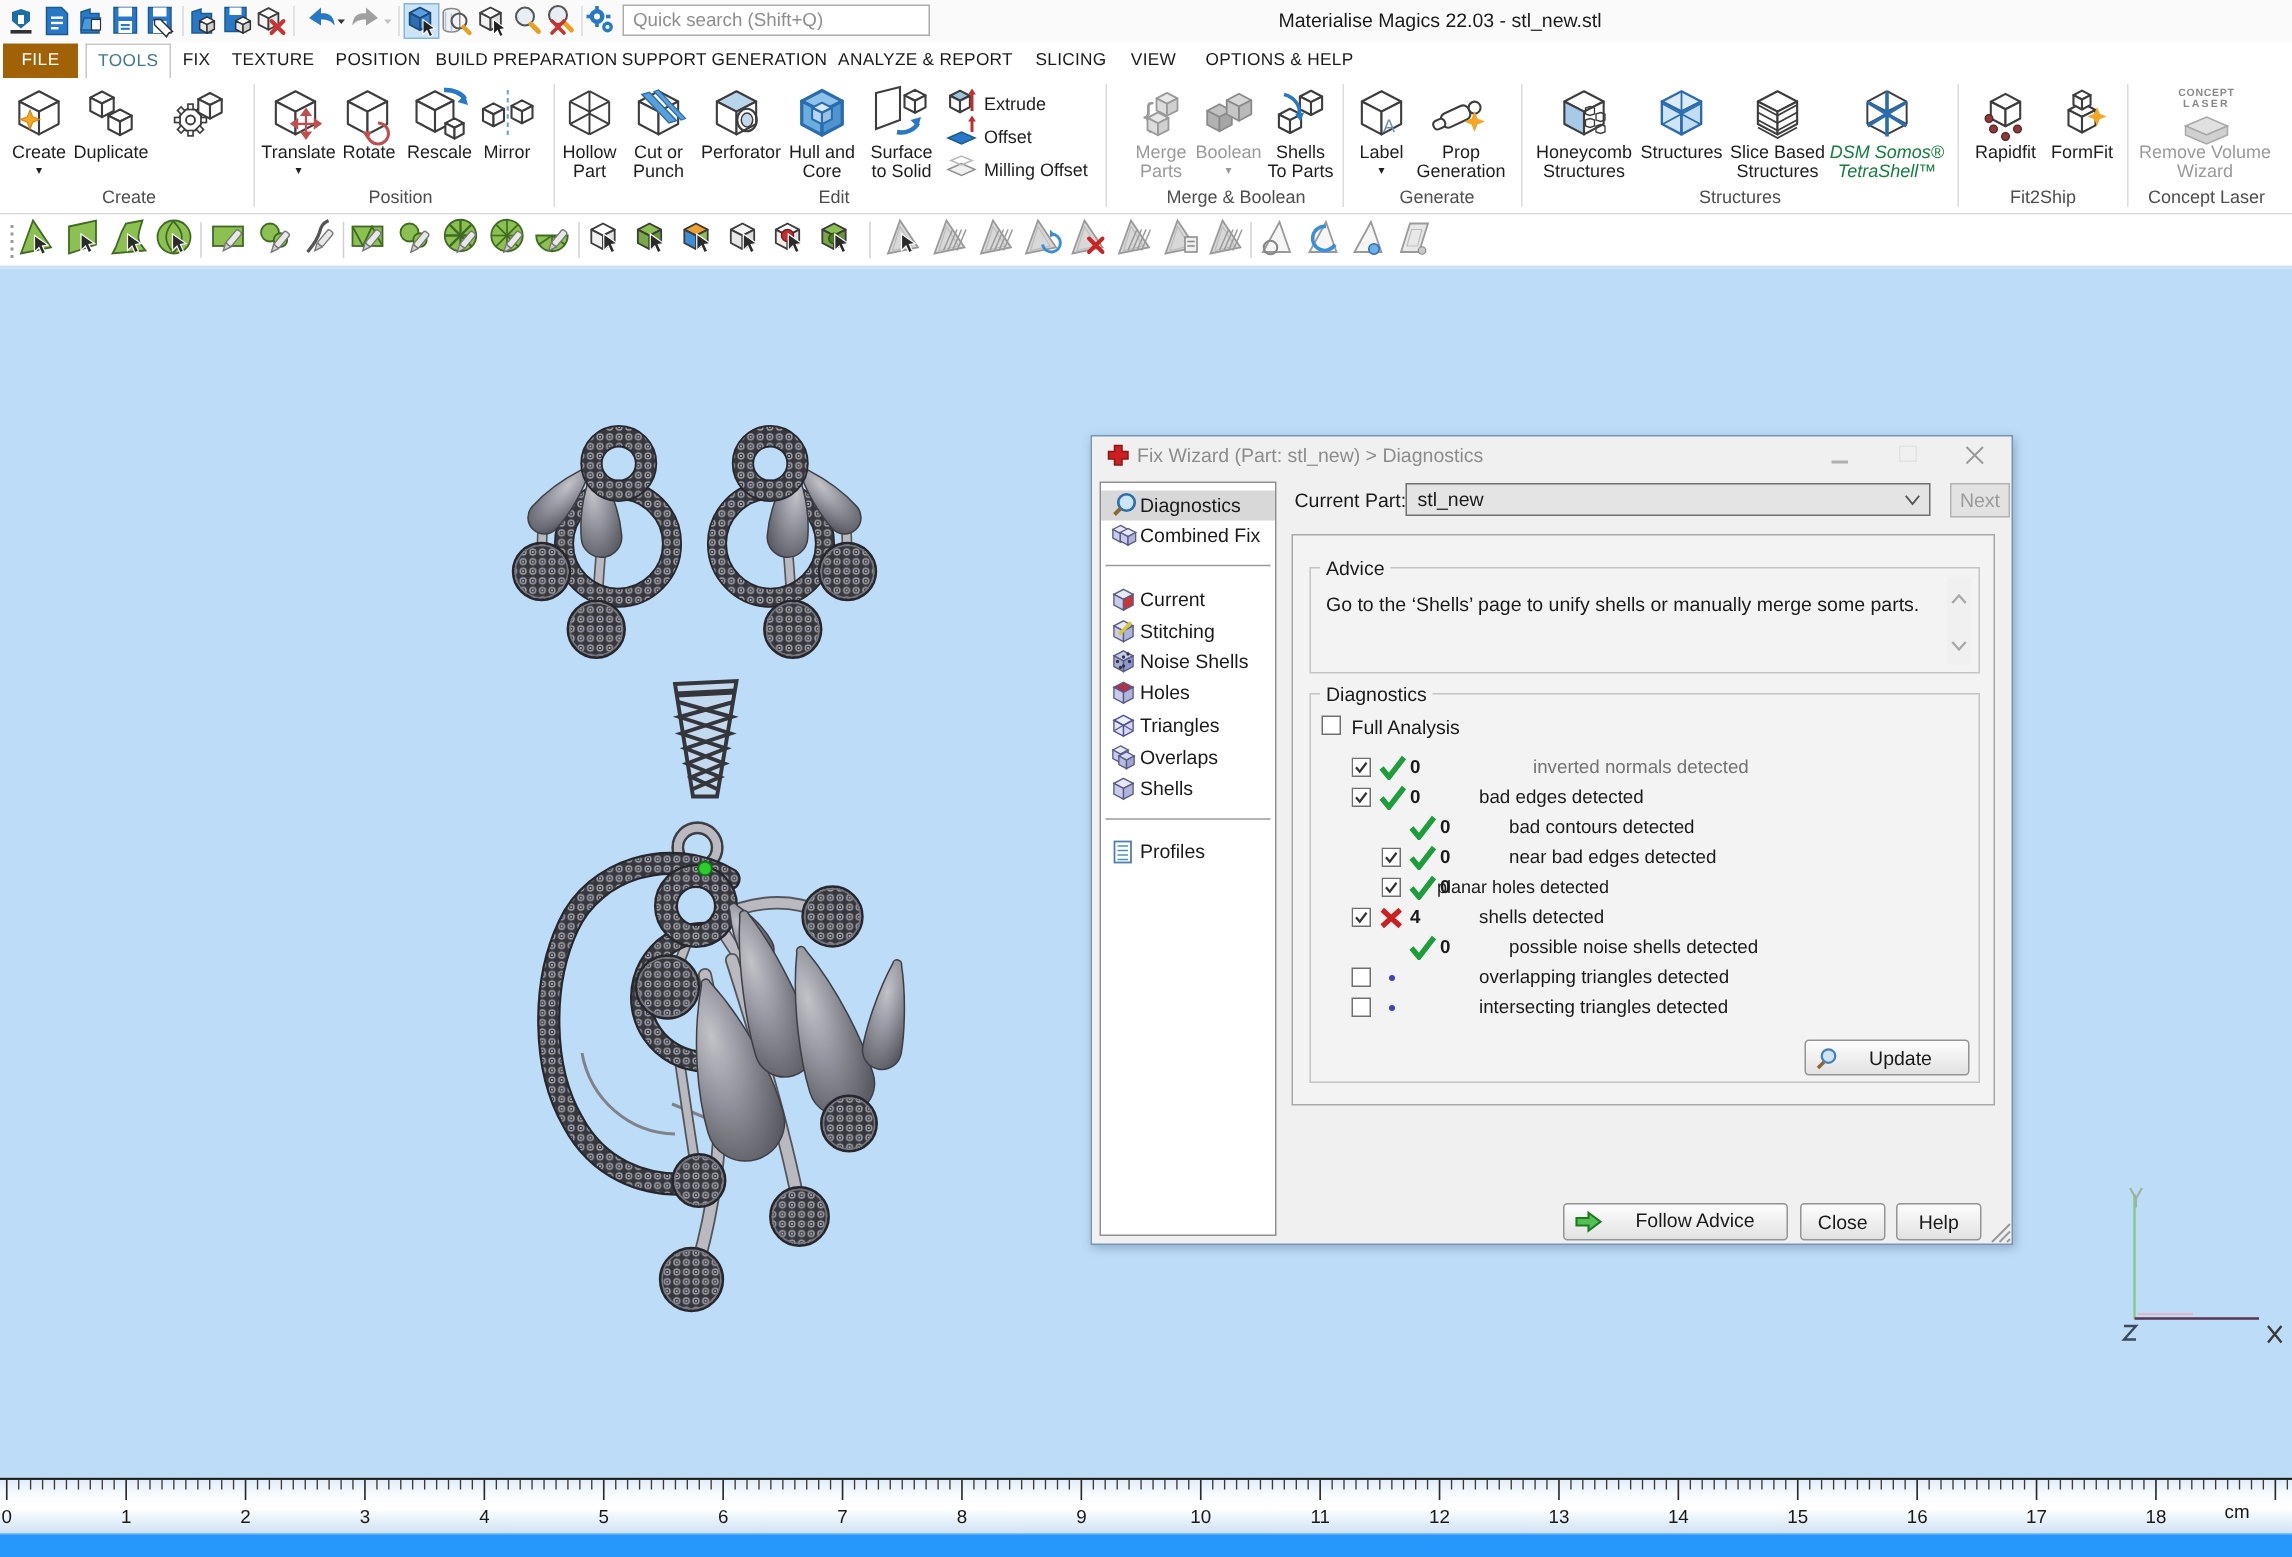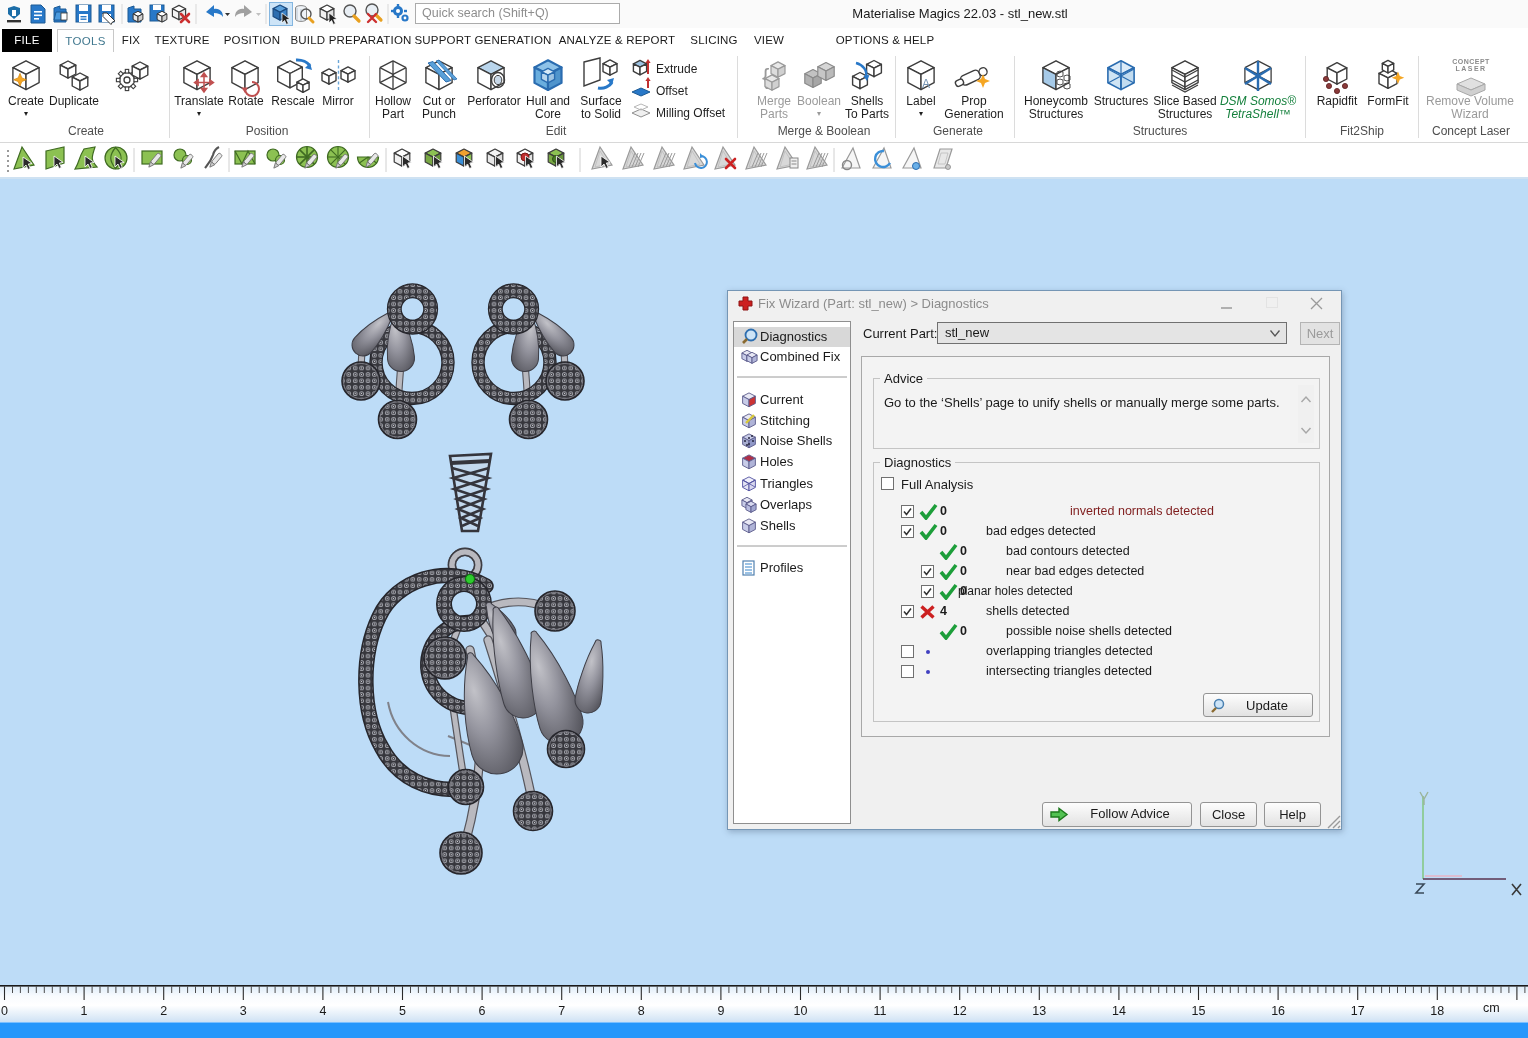--- a/index.html
+++ b/index.html
@@ -83,31 +83,31 @@
       <rect x="396.8" y="15" width="2.4" height="3"></rect>
       <rect x="391" y="9.8" width="3" height="2.4"></rect>
       <rect x="404" y="9.8" width="3" height="2.4"></rect>
     </g>
 <circle cx="405" cy="18" r="3.6" fill="#2878c8"></circle>
     <circle cx="405" cy="18" r="1.4" fill="#fff"></circle>
 </svg>
 <div class="abs" style="left:415px;top:3px;width:197px;height:19px;background:#fff;border:1px solid #ababab;font-size:12.5px;color:#8e8e8e;line-height:19px;padding-left:6px;">Quick search (Shift+Q)</div>
 <div class="abs" style="left:700px;top:6px;width:520px;text-align:center;font-size:13px;color:#1a1a1a;">Materialise Magics 22.03 - stl_new.stl</div>
 <div class="abs" style="left:0;top:28px;width:1528px;height:24px;background:#fff;"></div>
-<div class="abs" style="left:2px;top:29px;width:50px;height:23px;background:#000000;color:#fff;font-size:11.5px;letter-spacing:0.3px;text-align:center;line-height:23px;">FILE</div>
+<div class="abs" style="left:2px;top:29px;width:50px;height:23px;background:#a16207;color:#fff;font-size:11.5px;letter-spacing:0.3px;text-align:center;line-height:23px;">FILE</div>
 <div class="abs" style="left:57px;top:29px;width:57px;height:23px;background:#fff;border:1px solid #c8c8c8;border-bottom:none;box-sizing:border-box;color:#41788f;font-size:11.5px;letter-spacing:0.3px;text-align:center;line-height:22px;">TOOLS</div>
 <div class="abs tab" style="left:131px;top:29px;height:23px;line-height:23px;">FIX</div>
 <div class="abs tab" style="left:182px;top:29px;height:23px;line-height:23px;">TEXTURE</div>
 <div class="abs tab" style="left:252px;top:29px;height:23px;line-height:23px;">POSITION</div>
 <div class="abs tab" style="left:351px;top:29px;height:23px;line-height:23px;">BUILD PREPARATION</div>
 <div class="abs tab" style="left:483px;top:29px;height:23px;line-height:23px;">SUPPORT GENERATION</div>
 <div class="abs tab" style="left:617px;top:29px;height:23px;line-height:23px;">ANALYZE &amp; REPORT</div>
 <div class="abs tab" style="left:714px;top:29px;height:23px;line-height:23px;">SLICING</div>
 <div class="abs tab" style="left:769px;top:29px;height:23px;line-height:23px;">VIEW</div>
-<div class="abs tab" style="left:853px;top:29px;height:23px;line-height:23px;margin-left:32px;">OPTIONS &amp; HELP</div>
+<div class="abs tab" style="left:853px;top:29px;height:23px;line-height:23px;">OPTIONS &amp; HELP</div>
 <div class="abs" style="left:0;top:52px;width:1528px;height:91px;background:#fff;border-bottom:1px solid #d8d8d8;box-sizing:border-box;"></div>
 <div class="abs" style="left:169px;top:56px;width:1px;height:82px;background:#dcdcdc;"></div>
 <div class="abs" style="left:369px;top:56px;width:1px;height:82px;background:#dcdcdc;"></div>
 <div class="abs" style="left:737px;top:56px;width:1px;height:82px;background:#dcdcdc;"></div>
 <div class="abs" style="left:895px;top:56px;width:1px;height:82px;background:#dcdcdc;"></div>
 <div class="abs" style="left:1014px;top:56px;width:1px;height:82px;background:#dcdcdc;"></div>
 <div class="abs" style="left:1305px;top:56px;width:1px;height:82px;background:#dcdcdc;"></div>
 <div class="abs" style="left:1418px;top:56px;width:1px;height:82px;background:#dcdcdc;"></div>
 <div class="abs grptxt" style="left:16px;top:124px;width:140px;">Create</div>
 <div class="abs grptxt" style="left:197px;top:124px;width:140px;">Position</div>
@@ -681,21 +681,21 @@
 <div class="abs" style="left:881px;top:477px;width:13px;height:13px;background:#fff;border:1px solid #707070;box-sizing:border-box;"></div>
 <div class="abs" style="left:901px;top:477px;font-size:13px;color:#1a1a1a;">Full Analysis</div>
 <svg class="abs" style="left:901px;top:505px;" width="13" height="13" viewBox="0 0 13 13">
     <rect x="0.5" y="0.5" width="12" height="12" fill="#fff" stroke="#707070"></rect>
     <path d="M3,6.5 L5.5,9.5 L10,3.5" fill="none" stroke="#333" stroke-width="1.5"></path>
   </svg>
 <svg class="abs" style="left:919px;top:503px;" width="19" height="17" viewBox="0 0 19 17">
     <path d="M2,9 L7,15 L17,2" fill="none" stroke="#1d9e3a" stroke-width="3.6"></path>
   </svg>
 <div class="abs" style="left:940px;top:504px;font-size:12.5px;font-weight:bold;color:#1a1a1a;">0</div>
-<div class="abs" style="left:1034px;top:504px;font-size:12.5px;color:#7f1d1d;padding-left:36px;">inverted normals detected</div>
+<div class="abs" style="left:986px;top:504px;font-size:12.5px;color:#737373;padding-left:36px;">inverted normals detected</div>
 <svg class="abs" style="left:901px;top:525px;" width="13" height="13" viewBox="0 0 13 13">
     <rect x="0.5" y="0.5" width="12" height="12" fill="#fff" stroke="#707070"></rect>
     <path d="M3,6.5 L5.5,9.5 L10,3.5" fill="none" stroke="#333" stroke-width="1.5"></path>
   </svg>
 <svg class="abs" style="left:919px;top:523px;" width="19" height="17" viewBox="0 0 19 17">
     <path d="M2,9 L7,15 L17,2" fill="none" stroke="#1d9e3a" stroke-width="3.6"></path>
   </svg>
 <div class="abs" style="left:940px;top:524px;font-size:12.5px;font-weight:bold;color:#1a1a1a;">0</div>
 <div class="abs" style="left:986px;top:524px;font-size:12.5px;color:#1a1a1a;">bad edges detected</div>
 <svg class="abs" style="left:939px;top:543px;" width="19" height="17" viewBox="0 0 19 17">

